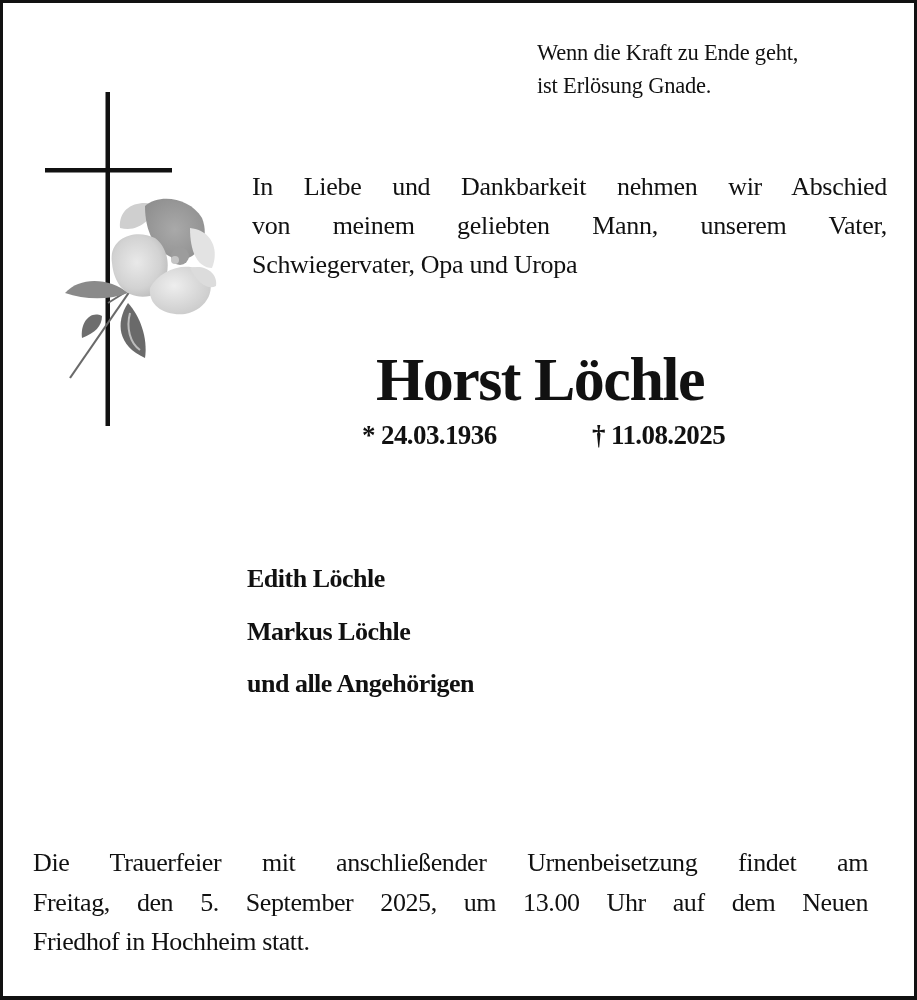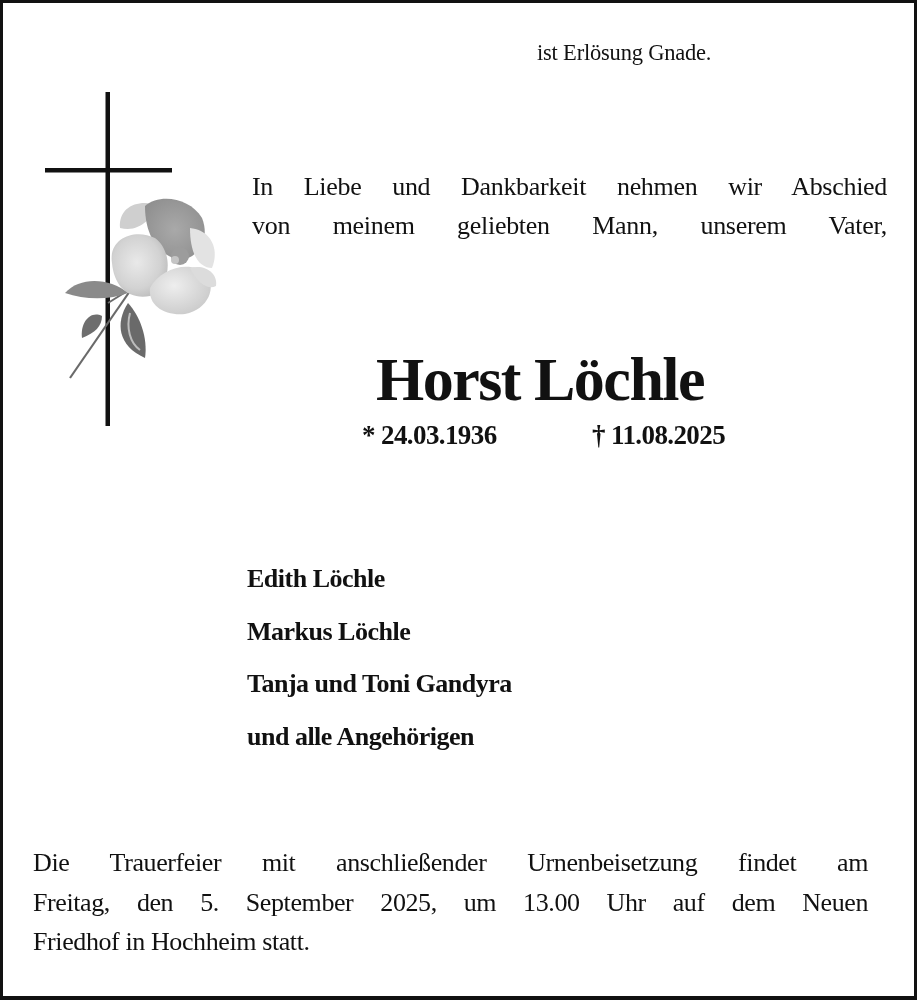--- a/index.html
+++ b/index.html
@@ -119,20 +119,21 @@
       white-space: nowrap;
     }
     .ceremony .line.last { text-align-last: left; }
   </style>
 </head>
 <body>
 
 <div class="frame"></div>
 
 <div class="motto">
+  <div>Wenn die Kraft zu Ende geht,</div>
   <div>ist Erlösung Gnade.</div>
 </div>
 
 <svg class="emblem" viewBox="0 0 190 345" xmlns="http://www.w3.org/2000/svg">
   <defs>
     <radialGradient id="petalA" cx="45%" cy="45%" r="60%">
       <stop offset="0%" stop-color="#e9e9e9"></stop>
       <stop offset="70%" stop-color="#d2d2d2"></stop>
       <stop offset="100%" stop-color="#bdbdbd"></stop>
     </radialGradient>
@@ -170,33 +171,33 @@
 
     <path d="M 72 175 C 68 150, 95 140, 115 150 C 135 165, 130 200, 110 208 C 88 212, 74 198, 72 175 Z" fill="url(#petalA)"></path>
     <path d="M 110 200 C 120 180, 150 172, 165 185 C 178 198, 168 222, 145 226 C 125 228, 108 218, 110 200 Z" fill="url(#petalC)"></path>
     <path d="M 150 180 C 165 176, 178 185, 176 198 C 168 202, 158 196, 150 180 Z" fill="#dcdcdc"></path>
   </g>
 </svg>
 
 <div class="intro">
   <span class="line">In Liebe und Dankbarkeit nehmen wir Abschied</span>
   <span class="line">von meinem geliebten Mann, unserem Vater,</span>
+  <span class="line last">Schwiegervater, Opa und Uropa</span>
 </div>
 
 <div class="name">Horst Löchle</div>
 
 <div class="dates">
   <span class="born">* 24.03.1936</span>
   <span class="died">† 11.08.2025</span>
 </div>
 
 <div class="mourners">
   <div class="person">Edith Löchle</div>
   <div class="person">Markus Löchle</div>
-  <div class="person">Tanja und Toni Gandyra</div>
   <div class="person">und alle Angehörigen</div>
 </div>
 
 <div class="ceremony">
   <span class="line">Die Trauerfeier mit anschließender Urnenbeisetzung findet am</span>
   <span class="line">Freitag, den 5. September 2025, um 13.00 Uhr auf dem Neuen</span>
   <span class="line last">Friedhof in Hochheim statt.</span>
 </div>
 
 </body></html>

